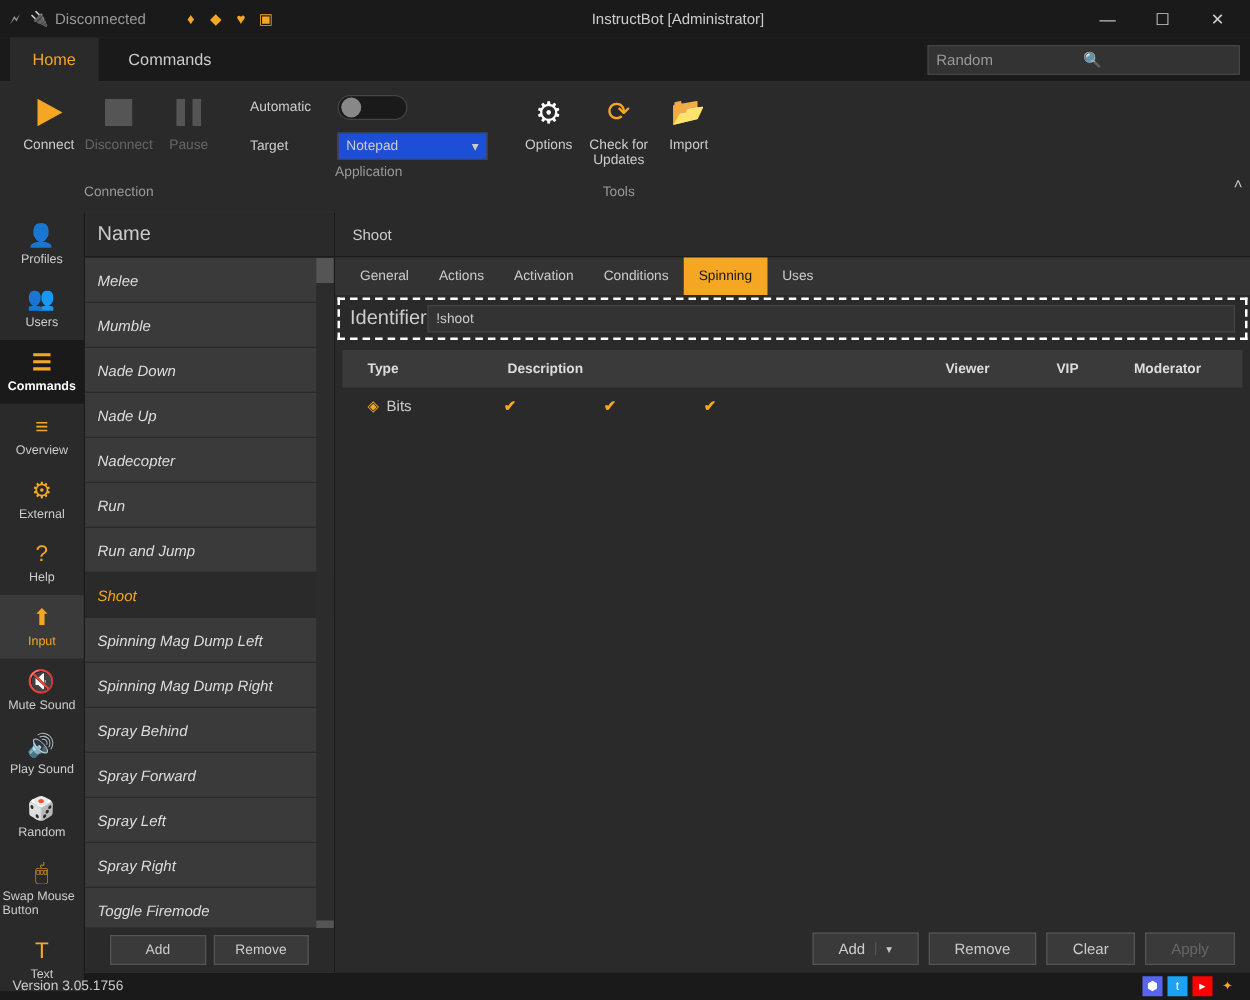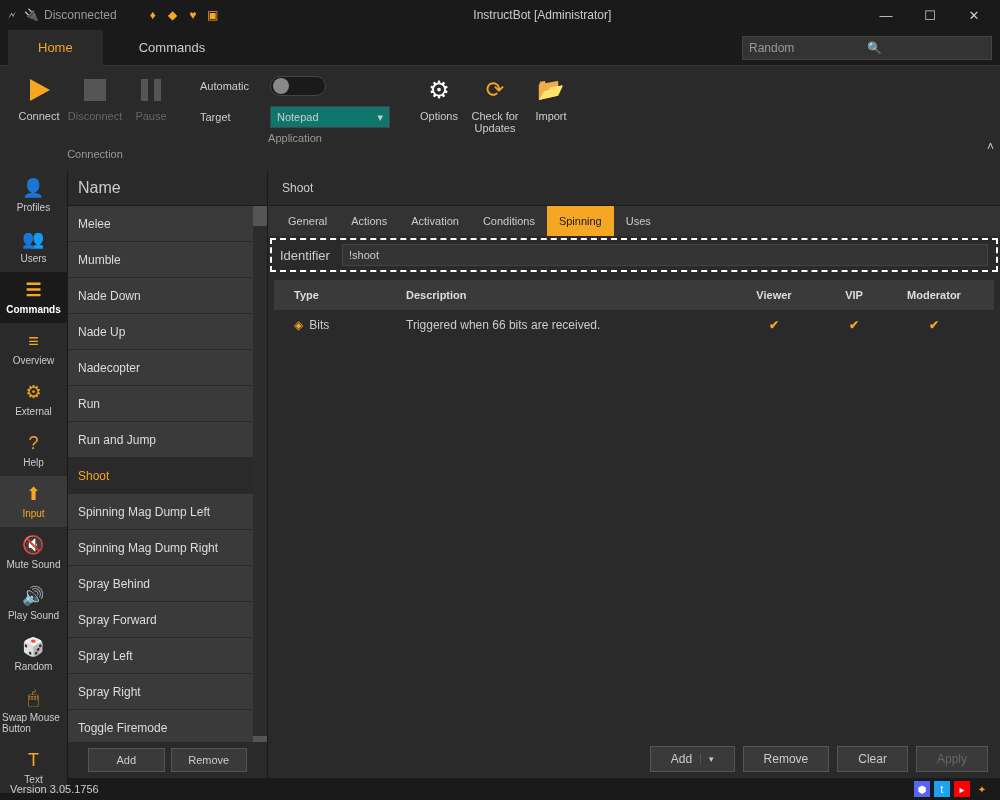--- a/index.html
+++ b/index.html
@@ -4,61 +4,61 @@
 <style>
 * { margin:0; padding:0; box-sizing:border-box; font-family:'Segoe UI',Arial,sans-serif; }
 body { width:1000px; height:800px; background:#2a2a2a; color:#ccc; overflow:hidden; font-size:12px; }
 .titlebar { height:30px; background:#1a1a1a; display:flex; align-items:center; padding:0 4px; color:#999; }
 .tb-icons { display:flex; gap:4px; align-items:center; }
 .tb-icon { width:16px; height:16px; display:inline-flex; align-items:center; justify-content:center; font-size:12px; }
 .tb-title { flex:1; text-align:center; color:#ccc; font-size:12px; }
 .tb-btns { display:flex; }
 .tb-btn { width:44px; height:30px; display:flex; align-items:center; justify-content:center; color:#ccc; font-size:13px; }
 .tabs-row { height:36px; background:#1a1a1a; display:flex; align-items:center; padding:0 8px; gap:6px; border-bottom:1px solid #333;}
-.tab { padding:0 30px; height:36px; display:flex; align-items:center; font-size:13px; color:#ccc;}
+.tab { padding:0 18px; height:36px; display:flex; align-items:center; font-size:13px; color:#ccc;}
 .tab.active { color:#f5a623; background:#2a2a2a;}
 .search-box { margin-left:auto; width:250px; height:24px; background:#333; border:1px solid #444; display:flex; align-items:center; padding:0 6px; color:#999; font-size:12px;}
 .search-box span{flex:1;}
 .ribbon { height:104px; background:#2a2a2a; display:flex; padding:0 6px; position:relative;}
 .ribbon-group { display:flex; flex-direction:column; padding:4px 6px; border-right:none;}
 .ribbon-items { flex:1; display:flex; gap:2px; align-items:flex-start;}
 .ribbon-label { text-align:center; font-size:11px; color:#999; padding:4px 0 6px;}
 .rib-big { width:54px; display:flex; flex-direction:column; align-items:center; justify-content:flex-start; padding:4px 2px; gap:4px;}
 .rib-big-icon { width:32px; height:32px; display:flex; align-items:center; justify-content:center;}
 .rib-big-label { font-size:11px; color:#ccc; text-align:center; line-height:12px;}
 .rib-big.disabled .rib-big-label { color:#666;}
 .app-group { display:flex; flex-direction:column; gap:10px; padding:6px 10px 0;}
 .app-row { display:flex; align-items:center; gap:10px;}
 .app-row-label { width:60px; font-size:11px; color:#ccc;}
 .toggle { width:56px; height:20px; background:#1a1a1a; border-radius:10px; position:relative; border:1px solid #444;}
 .toggle-knob { width:16px; height:16px; background:#888; border-radius:50%; position:absolute; top:1px; left:2px;}
-.select { width:120px; height:22px; background:#0f766e; border:1px solid #444; padding:0 6px; display:flex; align-items:center; color:#ccc; font-size:11px; justify-content:space-between;}
+.select { width:120px; height:22px; background:#1d4ed8; border:1px solid #444; padding:0 6px; display:flex; align-items:center; color:#ccc; font-size:11px; justify-content:space-between;}
 .ribbon-collapse{position:absolute;right:6px;top:74px;color:#ccc;font-size:12px;}
 .main { display:flex; height:608px; }
 .left-nav { width:68px; background:#2a2a2a; display:flex; flex-direction:column; border-right:1px solid #1a1a1a;}
 .nav-item { display:flex; flex-direction:column; align-items:center; padding:6px 2px 8px; gap:2px; font-size:10px; color:#ccc; background:#2a2a2a;}
 .nav-item.active { background:#1a1a1a; color:#fff; font-weight:bold;}
 .nav-item.sel { background:#3a3a3a; color:#f5a623;}
 .nav-icon { width:26px; height:24px; display:flex; align-items:center; justify-content:center;}
 .list-col { width:200px; background:#3a3a3a; display:flex; flex-direction:column; border-right:1px solid #1a1a1a;}
 .list-head { height:36px; display:flex; align-items:center; padding:0 10px; font-size:16px; color:#ccc; background:#2a2a2a; border-bottom:1px solid #1a1a1a;}
-.list-items { flex:1; overflow:auto; position:relative;}
+.list-items { flex:1; overflow:auto; position:relative;font-style:italic;}
 .scrollbar{position:absolute;right:0;top:0;bottom:0;width:14px;background:#2c2c2c;}
 .scroll-thumb{position:absolute;width:14px;background:#555;}
 .list-item { height:36px; display:flex; align-items:center; padding:0 10px; font-size:12px; color:#ddd; border-bottom:1px solid #2a2a2a;}
 .list-item.sel { color:#f5a623; background:#2a2a2a;}
 .list-btns { height:36px; display:flex; gap:6px; padding:6px 20px; background:#2a2a2a;}
 .lbtn { flex:1; background:#3a3a3a; border:1px solid #555; display:flex; align-items:center; justify-content:center; font-size:11px; color:#ccc;}
 .detail { flex:1; display:flex; flex-direction:column; background:#2a2a2a;}
 .det-head { height:36px; display:flex; align-items:center; padding:0 14px; font-size:12px; color:#ccc; border-bottom:1px solid #1a1a1a;}
 .det-tabs { height:30px; background:#333; display:flex; align-items:center; padding-left:8px;}
 .det-tab { padding:0 12px; height:30px; display:flex; align-items:center; font-size:11px; color:#ccc;}
 .det-tab.active { background:#f5a623; color:#1a1a1a;}
 .det-highlight { border:2px dashed #fff; margin:2px; height:34px; display:flex; align-items:center; padding:0 8px; gap:8px;}
-.det-highlight .lbl{width:54px;font-size:13px;color:#ccc;}
+.det-highlight .lbl{width:54px;font-size:16px;color:#ccc;}
 .det-highlight input { flex:1; background:#333; border:1px solid #444; height:22px; padding:0 6px; color:#ccc; font-size:11px;}
 .det-table-head { height:30px; background:#3a3a3a; display:flex; align-items:center; padding:0 20px; margin:6px 6px 0;}
 .th { font-size:11px; font-weight:bold; color:#ddd;}
 .det-row { height:30px; display:flex; align-items:center; padding:0 20px; margin:0 6px; color:#ccc; font-size:12px;}
 .col-type{width:74px;display:flex;align-items:center;gap:6px;}
 .col-desc{flex:1;padding-left:38px;}
 .col-v{width:80px;text-align:center;}
 .check{color:#f5a623;font-weight:bold;}
 .det-btns { height:40px; display:flex; justify-content:flex-end; gap:8px; padding:8px 12px;}
 .dbtn { padding:0 20px; height:26px; background:#3a3a3a; border:1px solid #555; color:#ccc; display:flex; align-items:center; font-size:12px;}
@@ -157,20 +157,21 @@
       <div class="rib-big">
         <div class="rib-big-icon" style="color:#f5a623;font-size:22px;">⟳</div>
         <div class="rib-big-label" style="white-space:pre;">Check for
 Updates</div>
       </div>
       <div class="rib-big">
         <div class="rib-big-icon" style="color:#f5a623;font-size:22px;">📂</div>
         <div class="rib-big-label">Import</div>
       </div>
     </div>
+    <div class="ribbon-label">Tools</div>
   </div>
   <div class="ribbon-collapse">˄</div>
 </div>
 
 <div class="main">
   <div class="left-nav" id="leftnav">
       <div class="nav-item">
         <div class="nav-icon" style="color:#f5a623;font-size:18px;">👤</div>
         <span>Profiles</span>
       </div>
@@ -267,21 +268,20 @@
       <div class="th col-v">Viewer</div>
       <div class="th col-v">VIP</div>
       <div class="th col-v">Moderator</div>
     </div>
     <div id="detrows">
         <div class="det-row">
           <div class="col-type">
             <span style="color:#f5a623;">◈</span>
             <span>Bits</span>
           </div>
-          <div class="col-desc">Triggered when 66 bits are received.</div>
           <div class="col-v check">✔</div>
           <div class="col-v check">✔</div>
           <div class="col-v check">✔</div>
         </div>
       </div>
     <div style="flex:1;"></div>
     <div class="det-btns">
       <div class="dbtn split">Add</div>
       <div class="dbtn">Remove</div>
       <div class="dbtn">Clear</div>

